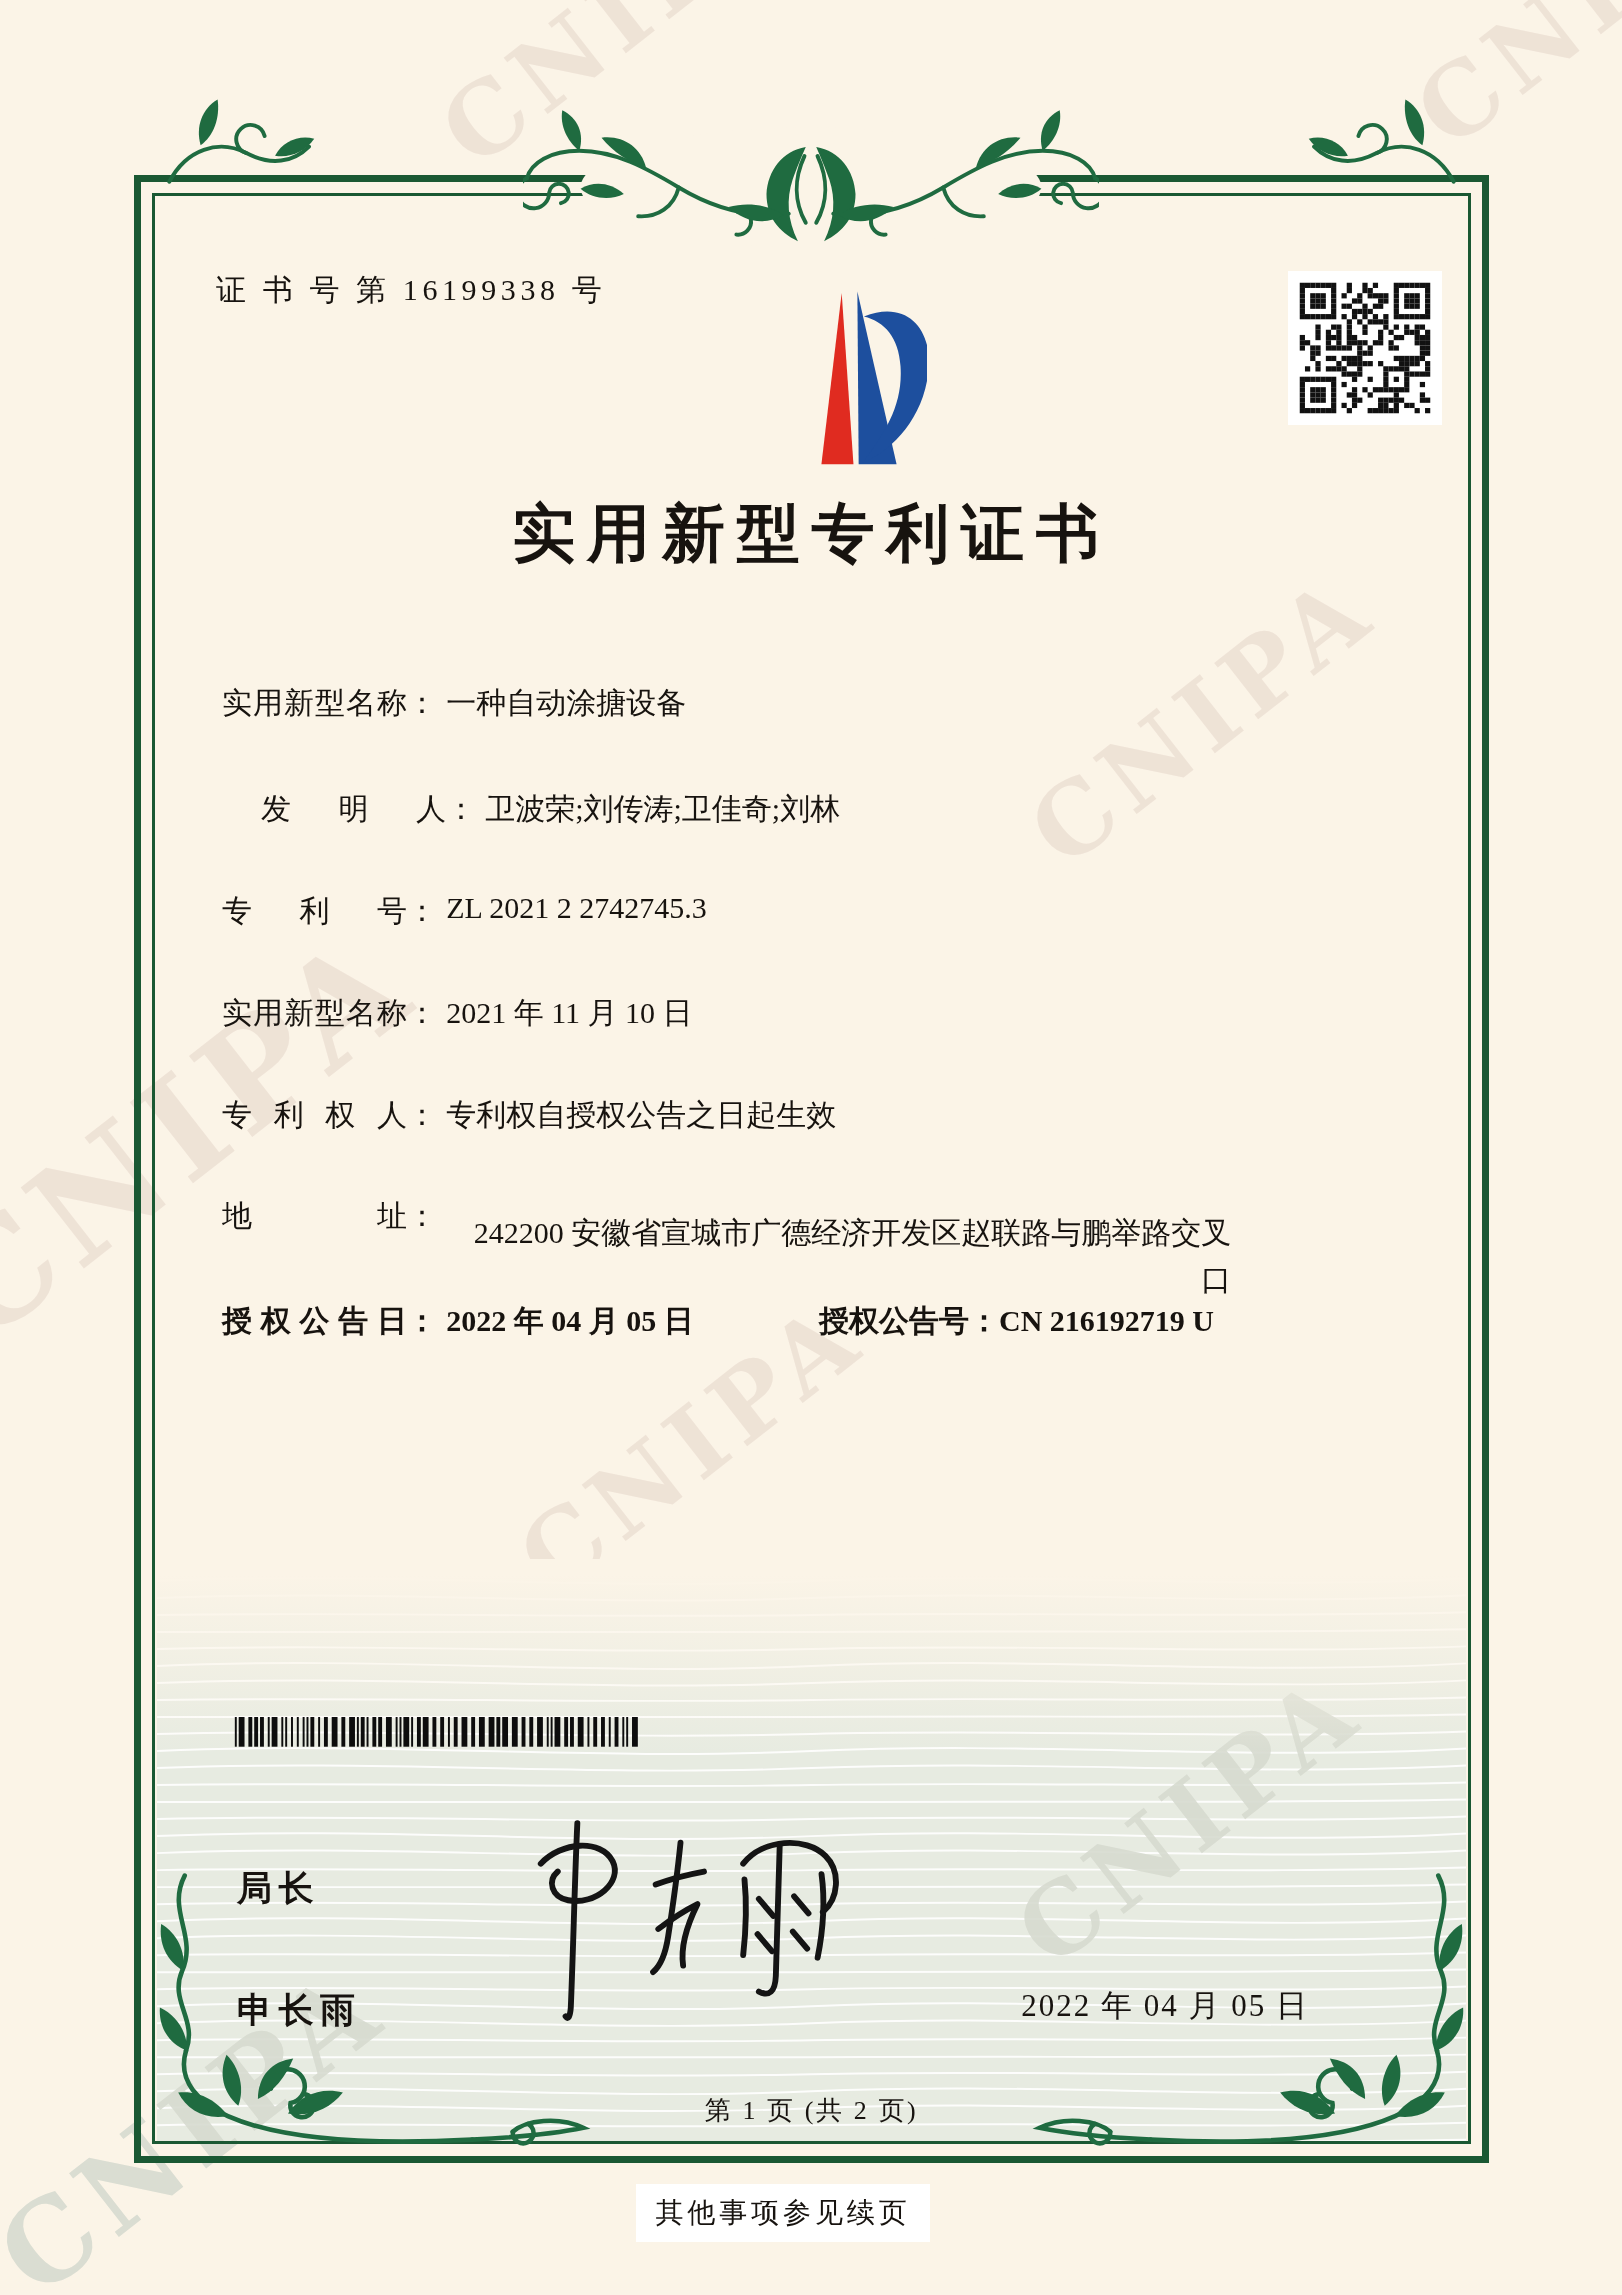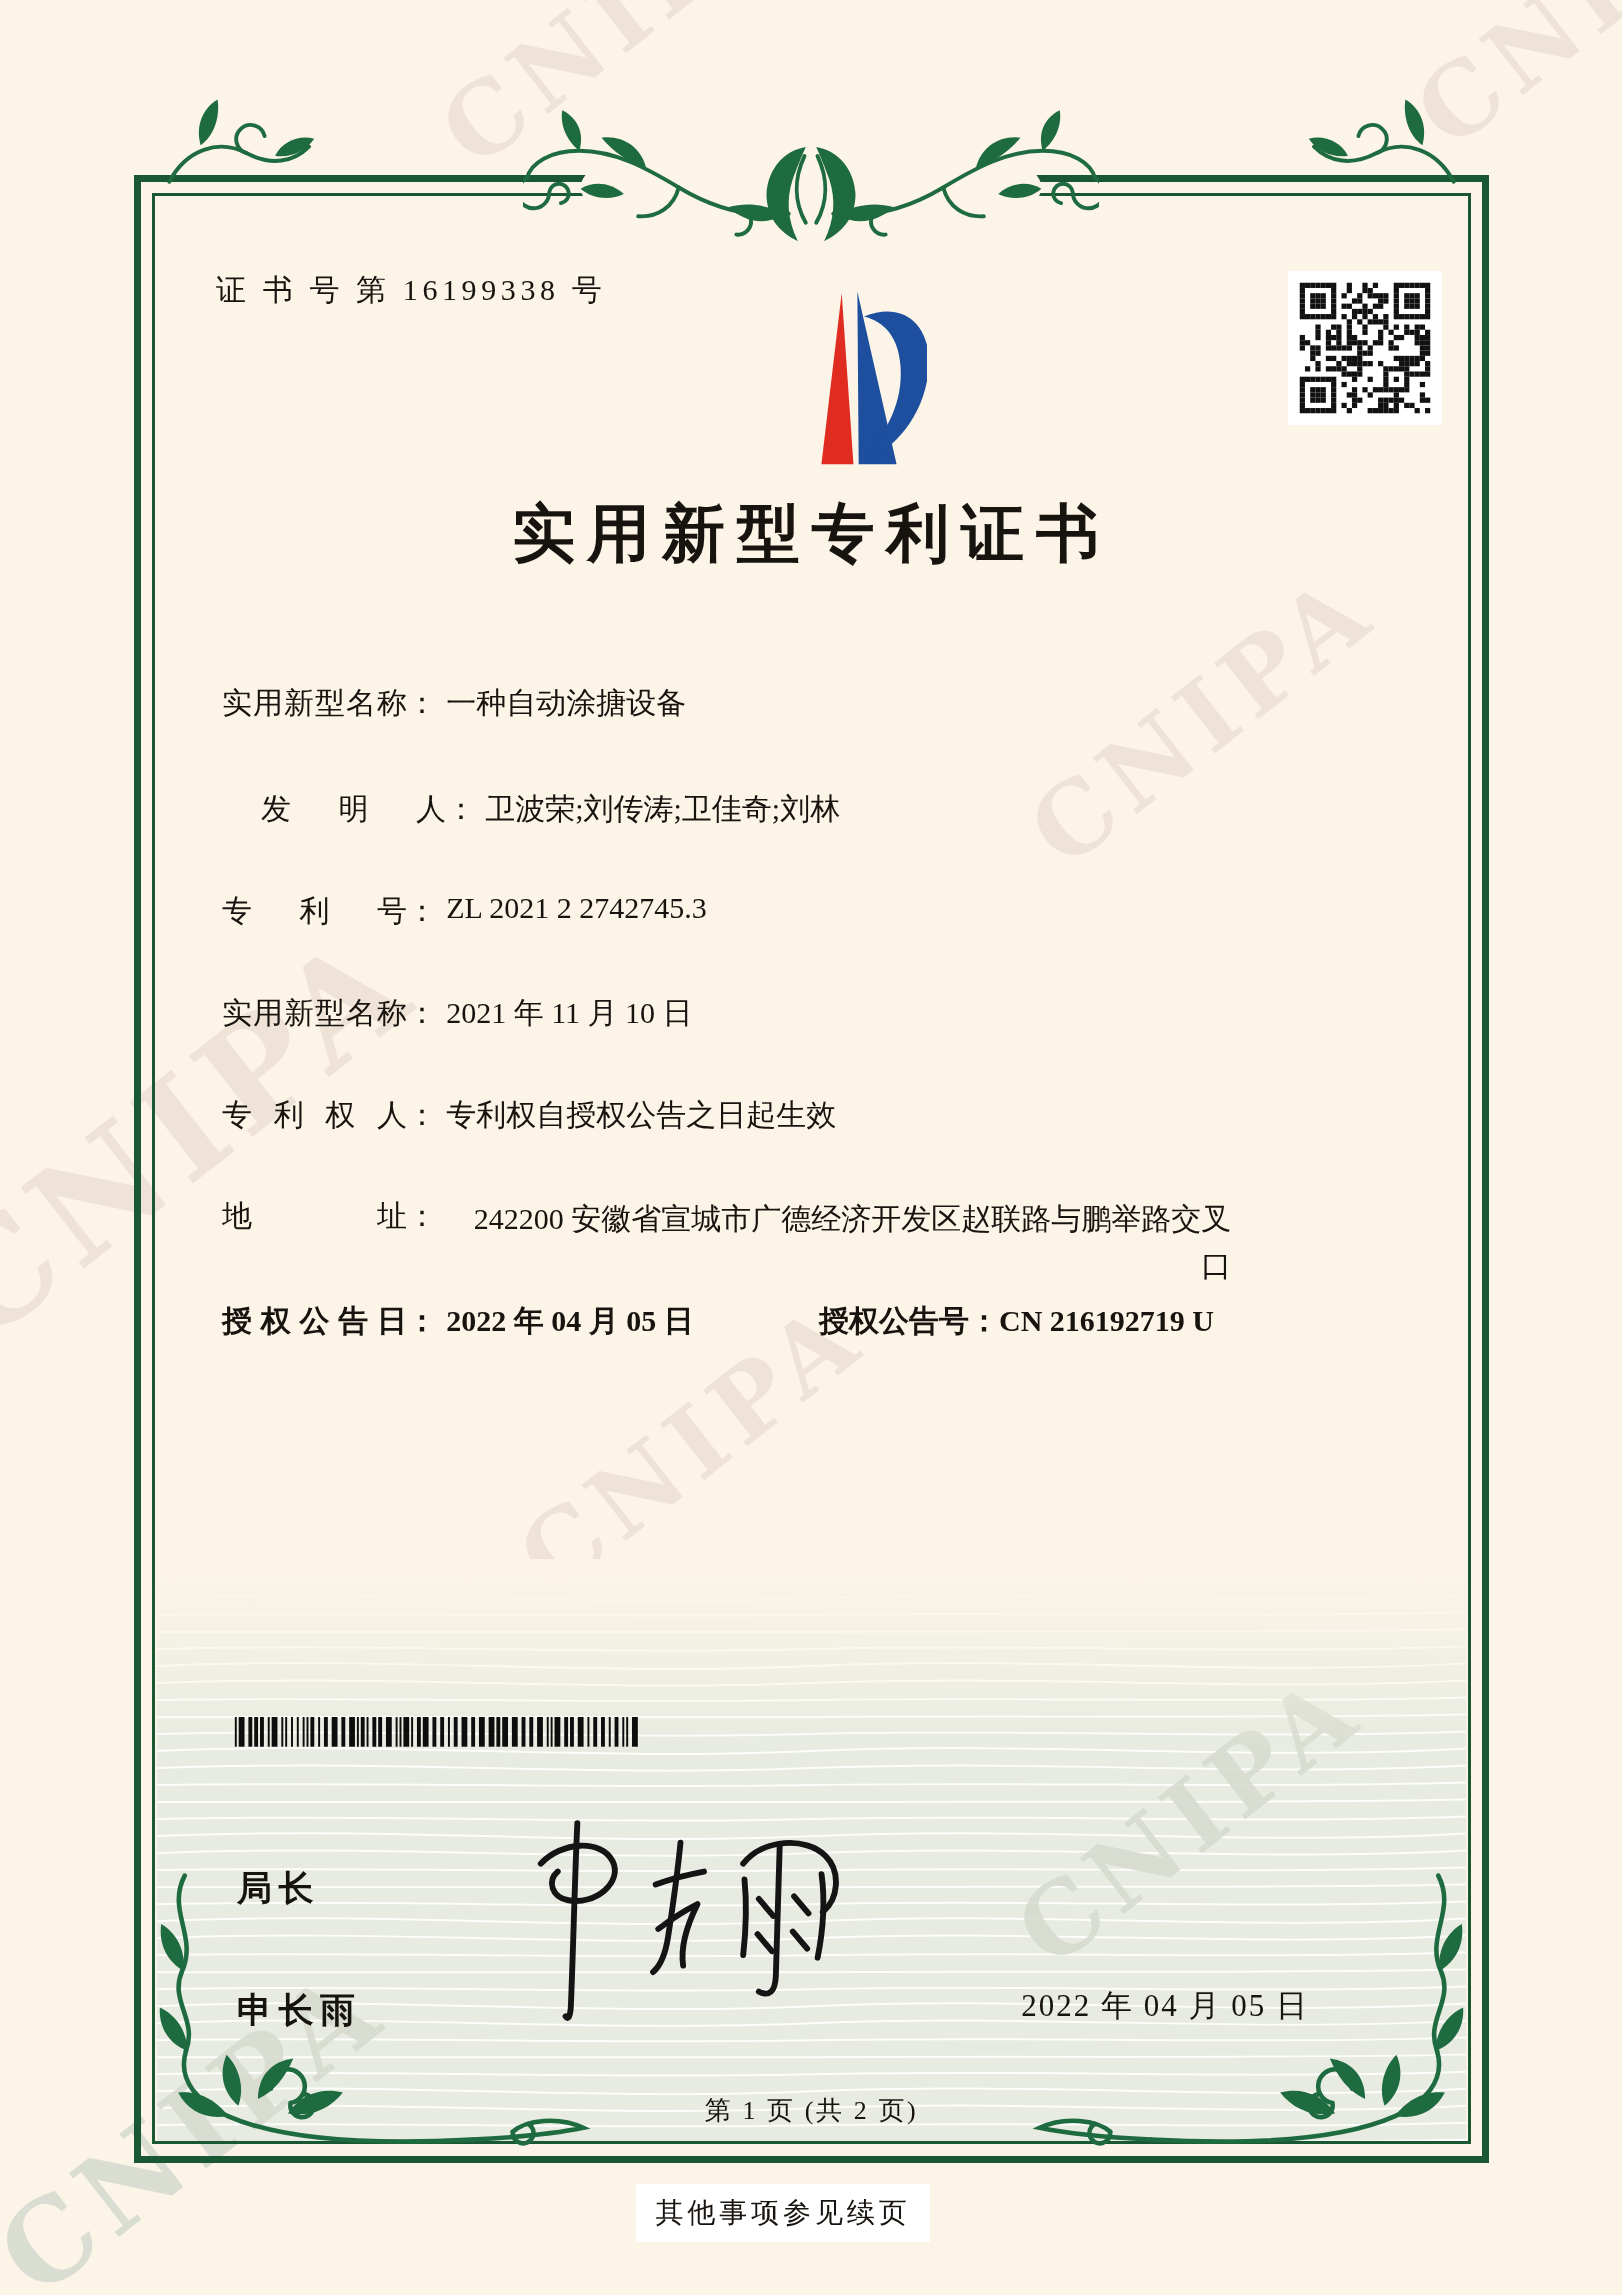--- a/index.html
+++ b/index.html
@@ -47,21 +47,21 @@
 
   .title{position:absolute;left:0;right:0;top:491px;text-align:center;
          font-size:63px;font-weight:bold;letter-spacing:11.8px;}
 
   .row{position:absolute;left:222px;font-size:30px;white-space:nowrap;}
   .r1{top:683px;} .r2{top:789px;margin-left:39px;} .r3{top:891px;} .r4{top:993px;}
   .r5{top:1095px;} .r6{top:1196px;} .r7{top:1301px;font-weight:bold;}
   .f-label{display:inline-block;width:185px;text-align:justify;text-align-last:justify;vertical-align:top;}
   .f-colon{display:inline-block;vertical-align:top;margin-right:9.2px;}
   .f-value{display:inline-block;vertical-align:top;text-align:right;}
-  .addr-value{white-space:normal;width:785px;line-height:1.55;}
+  .addr-value{white-space:normal;width:785px;line-height:1.55;margin-top:14px;}
   .grant-no{position:absolute;left:597px;top:0;}
 
   .paras{position:absolute;left:222px;top:1343px;width:1174px;font-size:30px;
          line-height:1.62;text-align:justify;z-index:5;}
   .paras p{margin:0 0 7.9px 0;text-indent:2em;}
 
   .barcode{position:absolute;left:232px;top:1717px;}
   .chief-title{position:absolute;left:237px;top:1865px;font-size:35px;font-weight:bold;
                font-family:"Liberation Sans","DejaVu Sans",sans-serif;letter-spacing:6.5px;}
   .chief-name{position:absolute;left:237px;top:1987px;font-size:35px;font-weight:bold;

